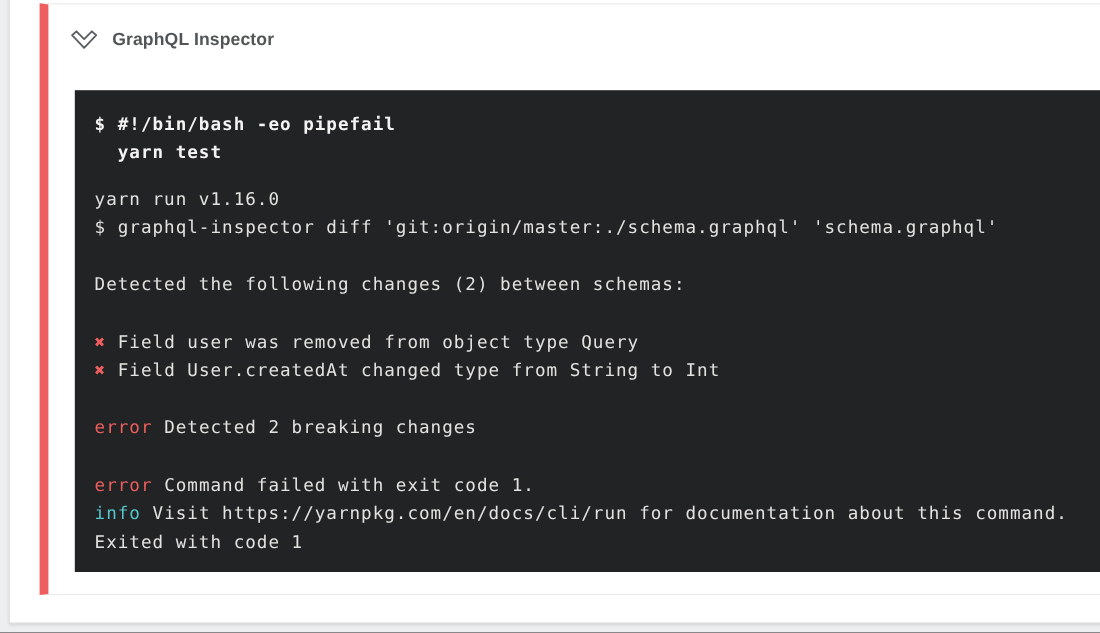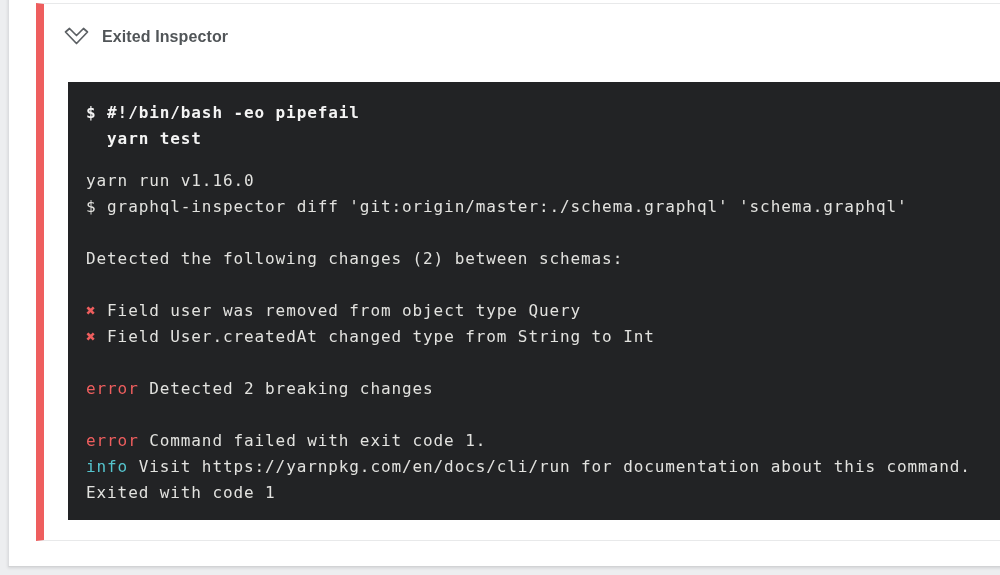--- a/index.html
+++ b/index.html
@@ -70,21 +70,21 @@
 
 <div class="card">
   <section class="step">
 
     <div class="step-header">
       <span class="chev">
         <svg viewBox="0 0 27 22" fill="none" xmlns="http://www.w3.org/2000/svg">
           <path d="M2.5 6 L13.5 17.5 L24.5 6 L20.5 2.5 L13.5 9.5 L6.5 2.5 Z" stroke="currentColor" stroke-width="1.7" stroke-linejoin="round"></path>
         </svg>
       </span>
-      <h3 class="step-title">Exited Inspector</h3>
+      <h3 class="step-title">GraphQL Inspector</h3>
     </div>
 
     <div class="terminal">
       <pre class="tblock cmd"><div class="tline">$ #!/bin/bash -eo pipefail</div><div class="tline">  yarn test</div></pre>
       <pre class="tblock out"><div class="tline"><span>yarn run v1.16.0</span></div><div class="tline"><span>$ graphql-inspector diff 'git:origin/master:./schema.graphql' 'schema.graphql'</span></div><div class="tline"> </div><div class="tline"><span>Detected the following changes (2) between schemas:</span></div><div class="tline"> </div><div class="tline"><span style="color: rgb(238, 94, 94);">✖</span><span> Field user was removed from object type Query</span></div><div class="tline"><span style="color: rgb(238, 94, 94);">✖</span><span> Field User.createdAt changed type from String to Int</span></div><div class="tline"> </div><div class="tline"><span style="color: rgb(238, 94, 94);">error</span><span> Detected 2 breaking changes</span></div><div class="tline"> </div><div class="tline"><span style="color: rgb(238, 94, 94);">error</span><span> Command failed with exit code 1.</span></div><div class="tline"><span style="color: rgb(85, 197, 206);">info</span><span> Visit https://yarnpkg.com/en/docs/cli/run for documentation about this command.</span></div><div class="tline"><span>Exited with code 1</span></div></pre>
     </div>
 
   </section>
 </div>
 

